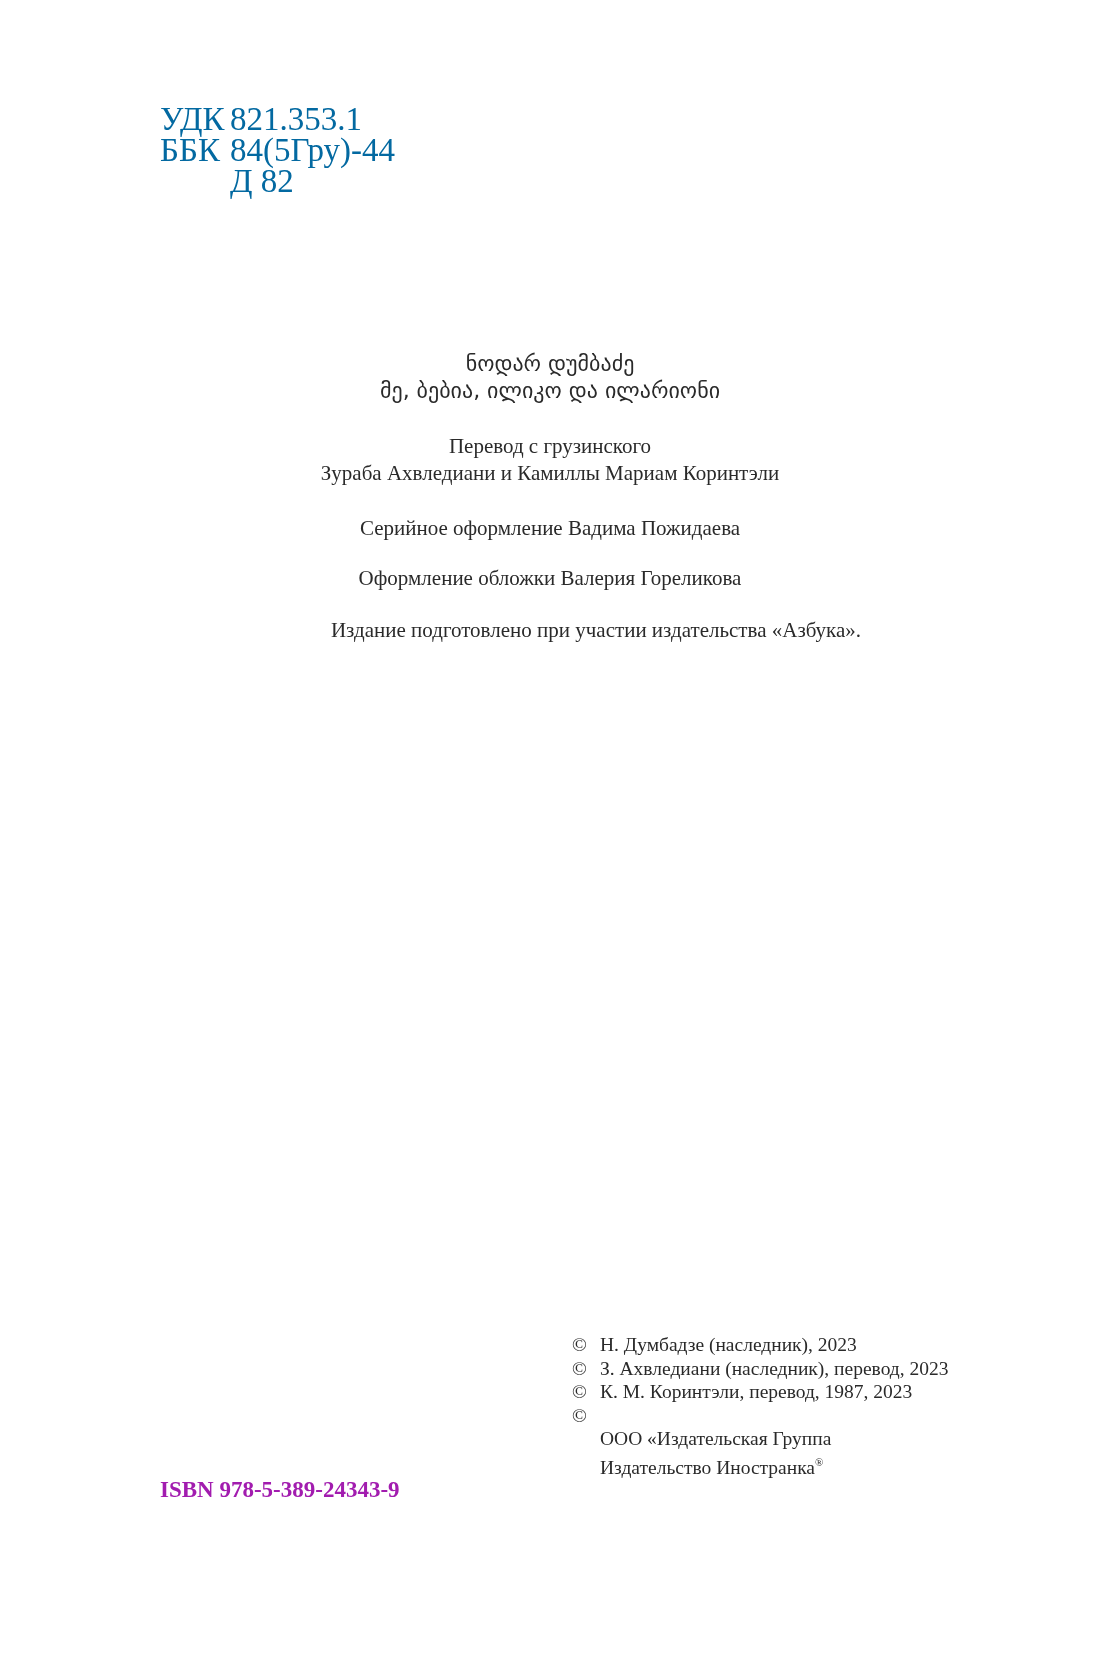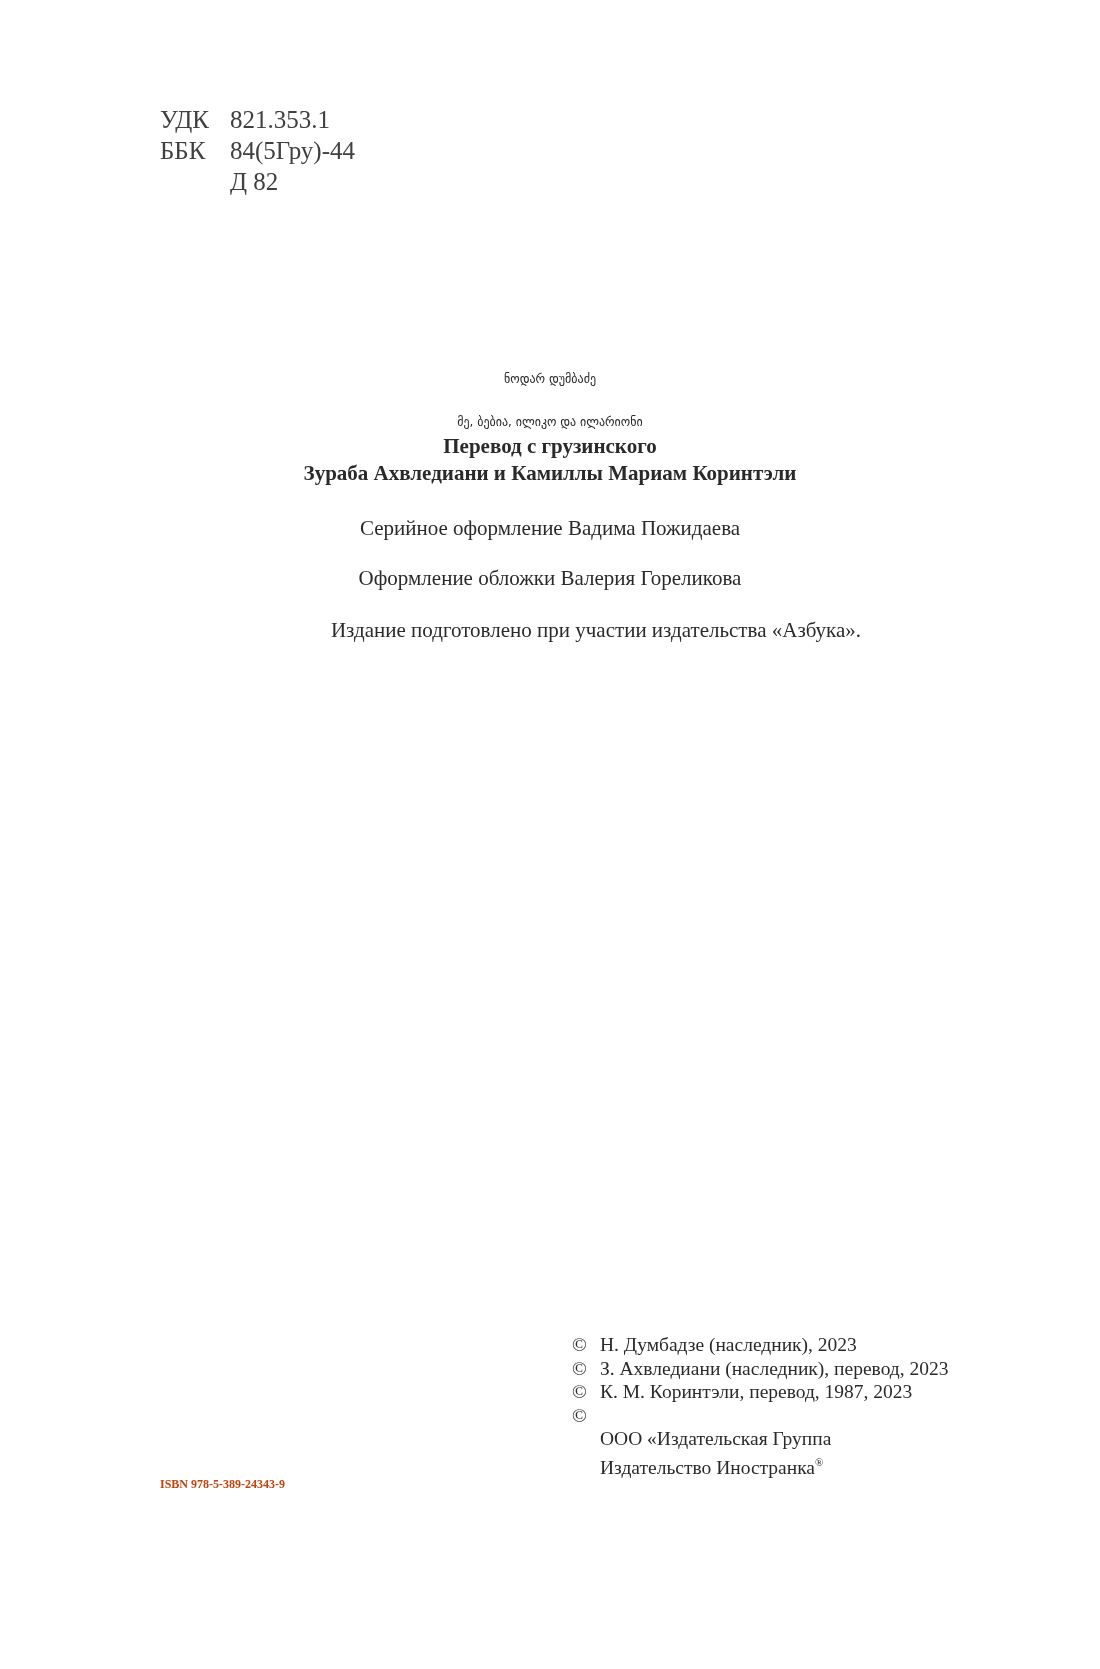--- a/index.html
+++ b/index.html
@@ -12,66 +12,65 @@
       height: 1669px;
       position: relative;
       overflow: hidden;
       font-family: "Liberation Serif", "DejaVu Serif", serif;
       color: #2a2a2a;
     }
     .udk-block {
       position: absolute;
       left: 160px;
       top: 104px;
-      font-size: 25px;
+      font-size: 33px;
       line-height: 31px;
-      color: #404040;
+      color: #0369a1;
     }
     .udk-row { display: flex; white-space: pre; }
     .udk-key { width: 70px; display: inline-block; }
     .udk-val { display: inline-block; }
     .udk-indent { padding-left: 70px; }
 
     .center-block {
       position: absolute;
       left: 0;
       width: 1100px;
       text-align: center;
       font-size: 21px;
       line-height: 27px;
       color: #2a2a2a;
     }
     .georgian {
       font-family: "DejaVu Sans", sans-serif;
-      font-size: 12px;
+      font-size: 22px;
       line-height: 27px;
-      margin-top: 16px;
     }
     .c-line { display: block; }
 
     .copyright-block {
       position: absolute;
       left: 572px;
       top: 1333px;
       font-size: 19.5px;
       line-height: 23.5px;
       color: #2a2a2a;
     }
     .cr-row { display: flex; white-space: nowrap; }
     .cr-sym { width: 28px; display: inline-block; }
     .cr-cont { padding-left: 28px; white-space: nowrap; }
     .reg { font-size: 11px; vertical-align: super; }
 
     .isbn {
       position: absolute;
       left: 160px;
       top: 1477px;
-      font-size: 12px;
+      font-size: 23px;
       font-weight: bold;
-      color: #c2410c;
+      color: #a21caf;
     }
   </style>
 </head>
 <body>
 
 <div class="udk-block">
   <div class="udk-row">
     <span class="udk-key">УДК</span>
     <span class="udk-val">821.353.1</span>
   </div>
@@ -82,21 +81,21 @@
   <div class="udk-row udk-indent">
     <span>Д 82</span>
   </div>
 </div>
 
 <div class="center-block" style="top:350px;">
   <span class="c-line georgian">ნოდარ დუმბაძე</span>
   <span class="c-line georgian">მე, ბებია, ილიკო და ილარიონი</span>
 </div>
 
-<div class="center-block" style="top:433px;font-weight:bold;">
+<div class="center-block" style="top:433px;">
   <span class="c-line">Перевод с грузинского</span>
   <span class="c-line">Зураба Ахвледиани и Камиллы Мариам Коринтэли</span>
 </div>
 
 <div class="center-block" style="top:515px;">
   <span class="c-line">Серийное оформление Вадима Пожидаева</span>
 </div>
 
 <div class="center-block" style="top:565px;">
   <span class="c-line">Оформление обложки Валерия Гореликова</span>

